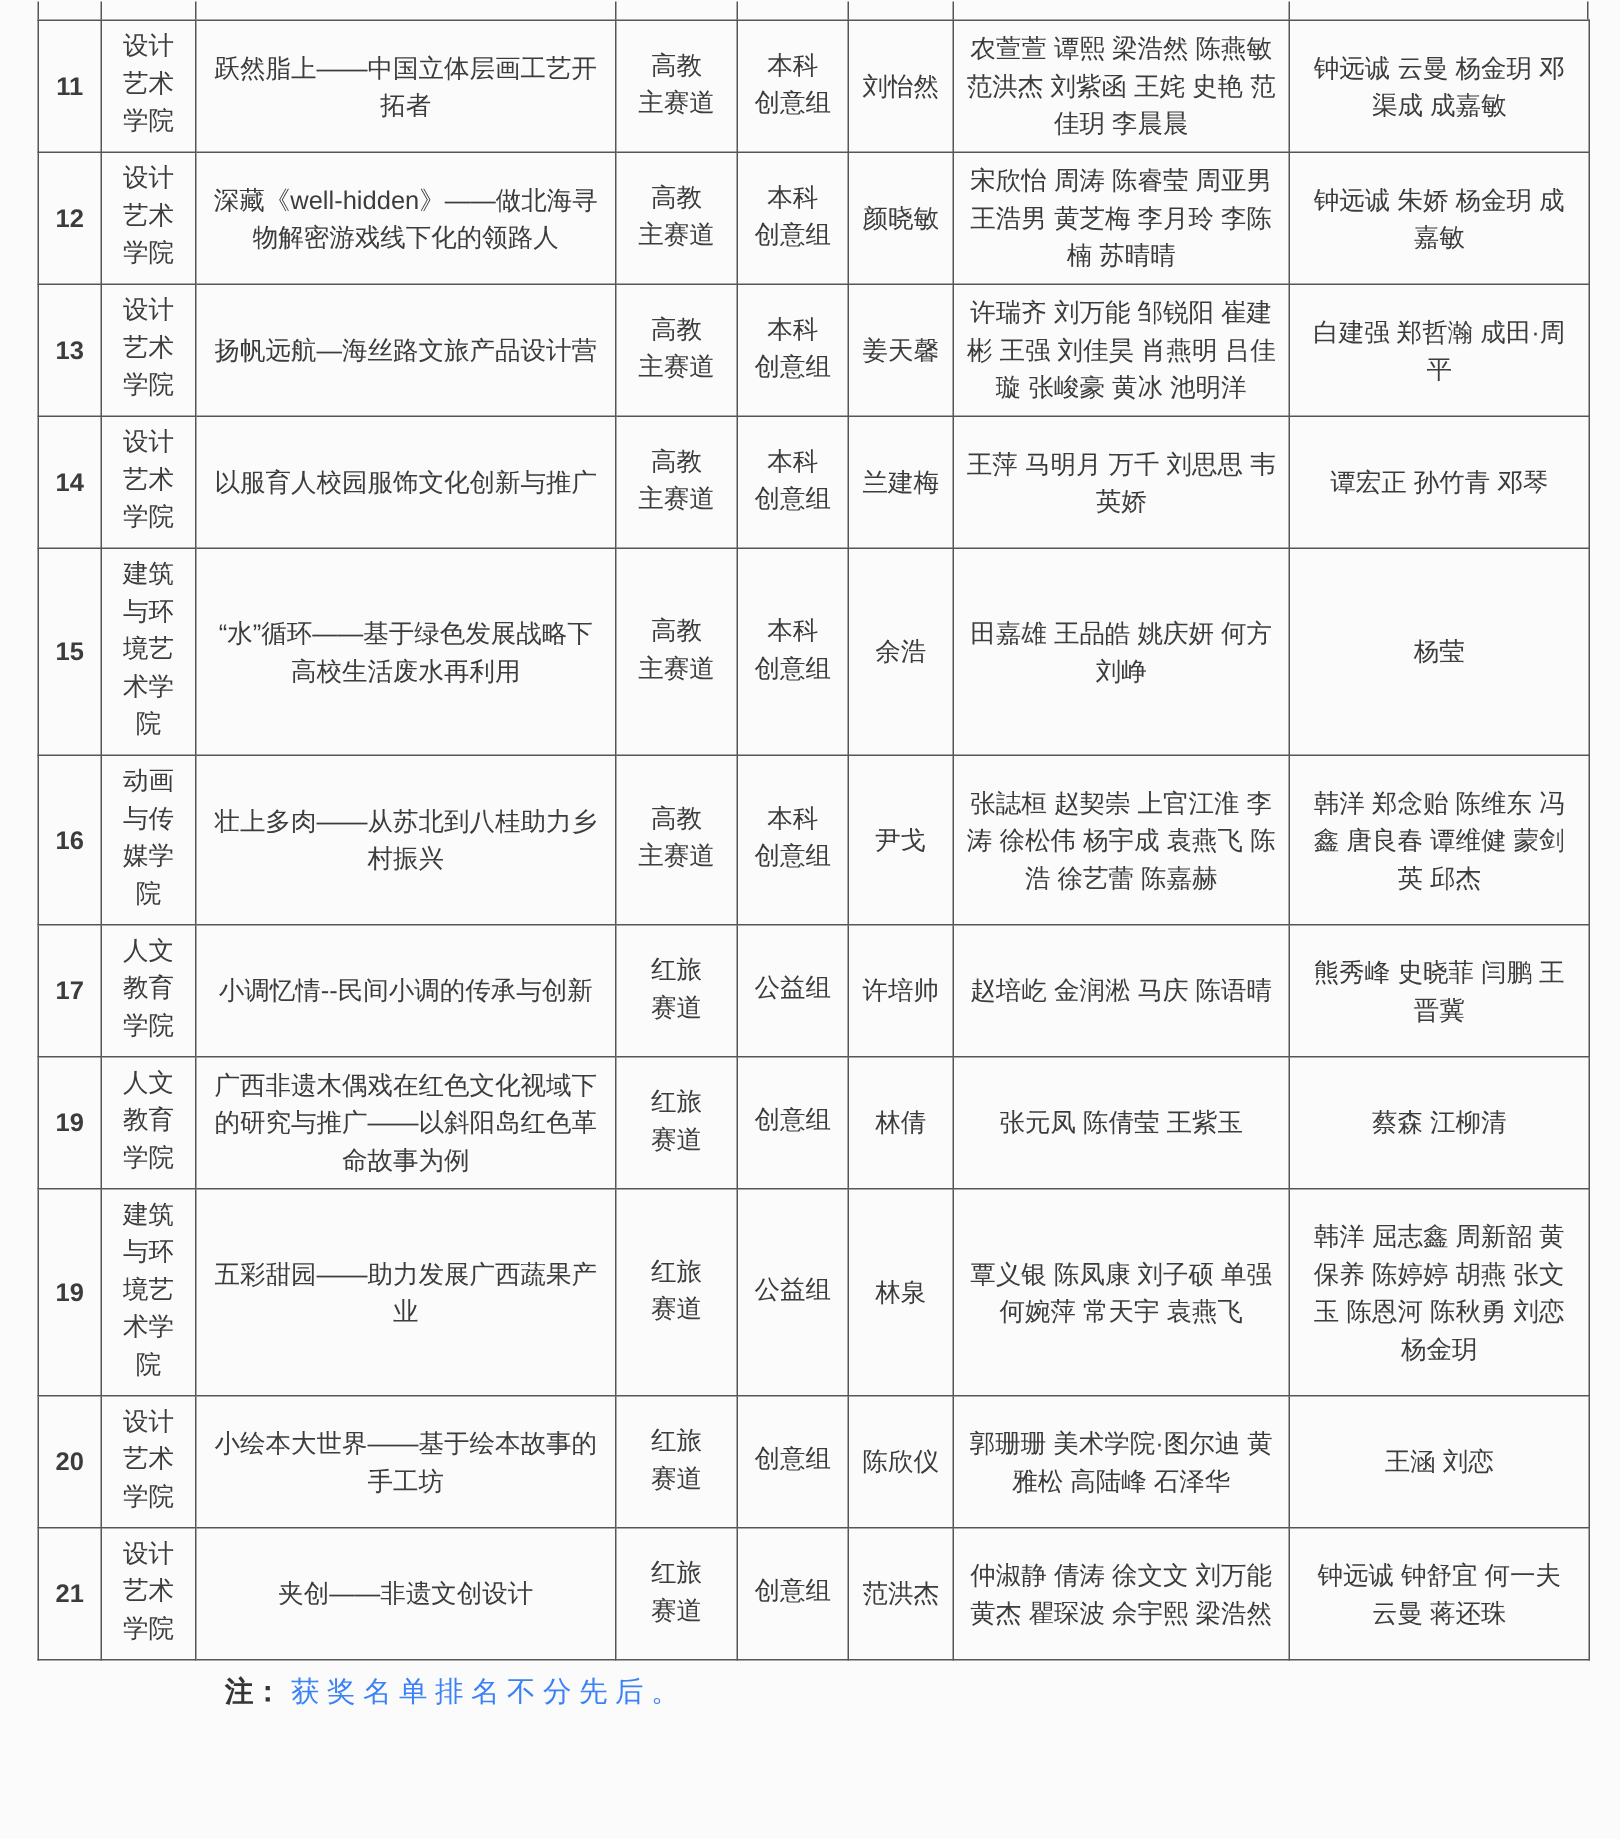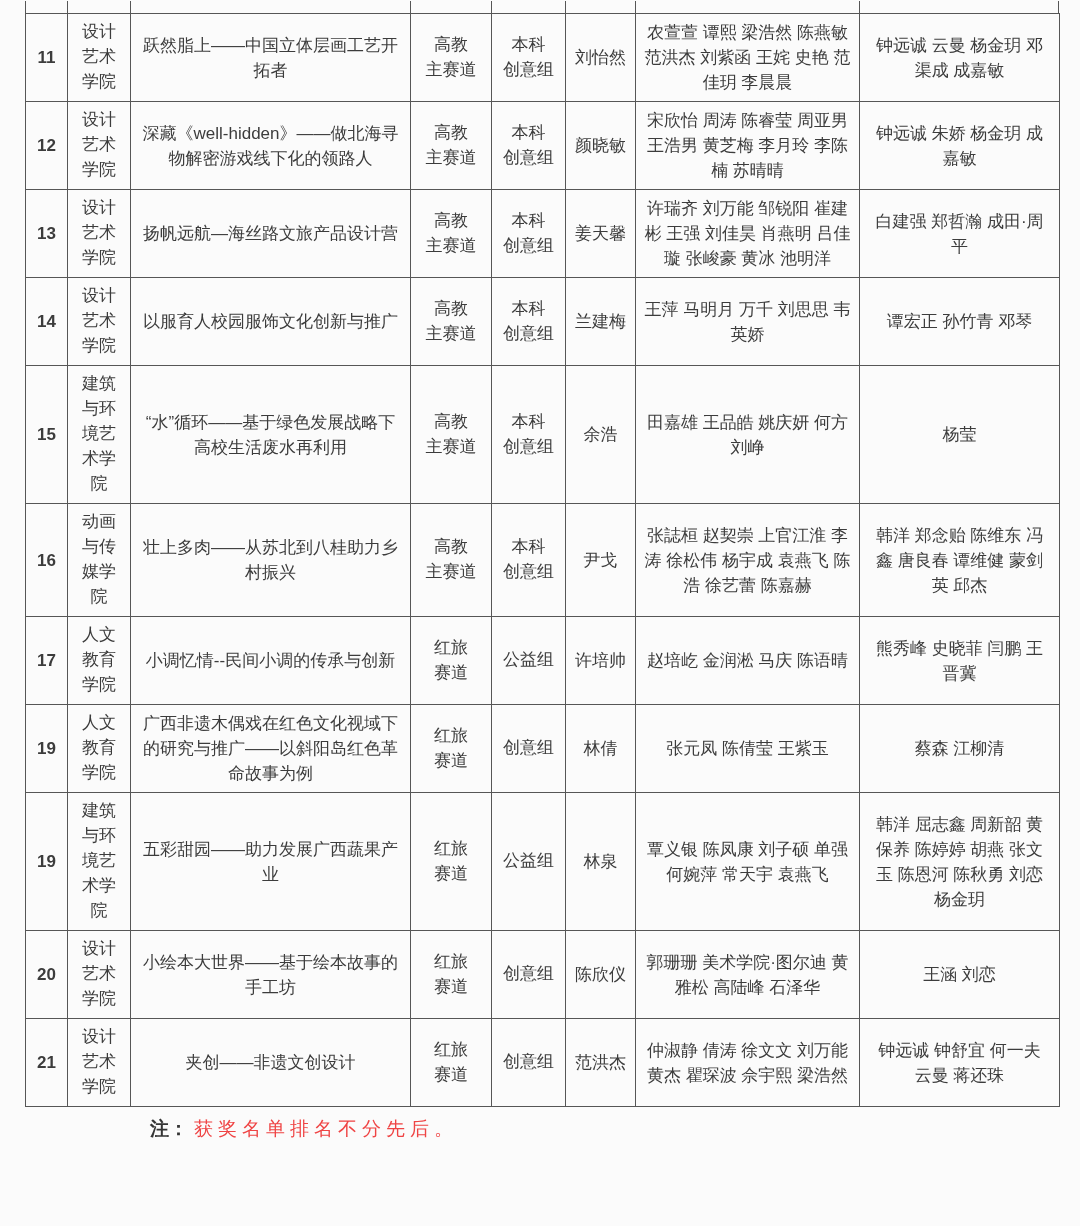--- a/index.html
+++ b/index.html
@@ -50,21 +50,21 @@
     color:#4a4a4a;
   }
   .footnote .fn-label {
     font-weight:bold;
     color:#353535;
     margin-right:6px;
   }
   .footnote .fn-text {
     font-family:Liberation Mono, monospace;
     letter-spacing:5px;
-    color:#ef4444;
+    color:#3b82f6;
   }
 </style>
 </head>
 <body>
 
 <div class="sheet">
 
   <div class="stubs">
     <span class="c1"></span>
       <span class="c2"></span>

